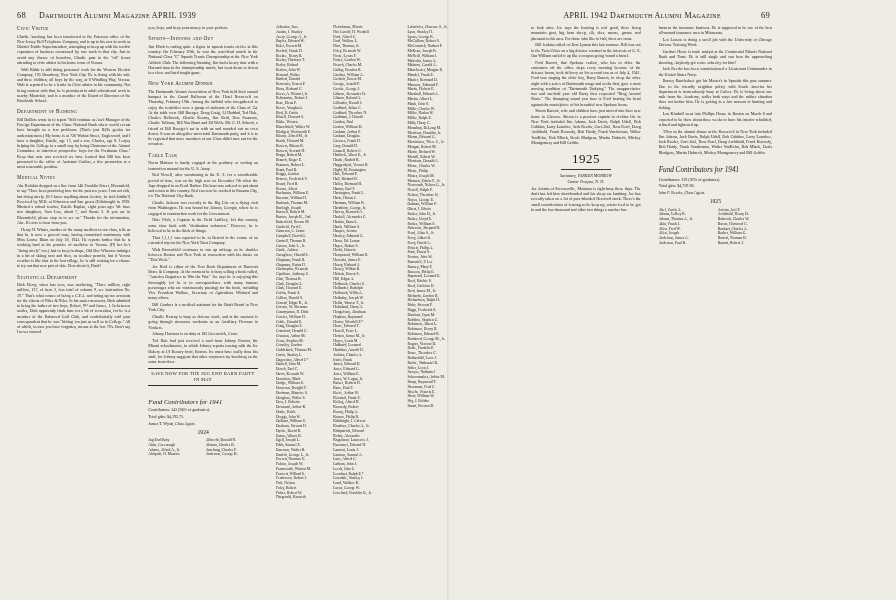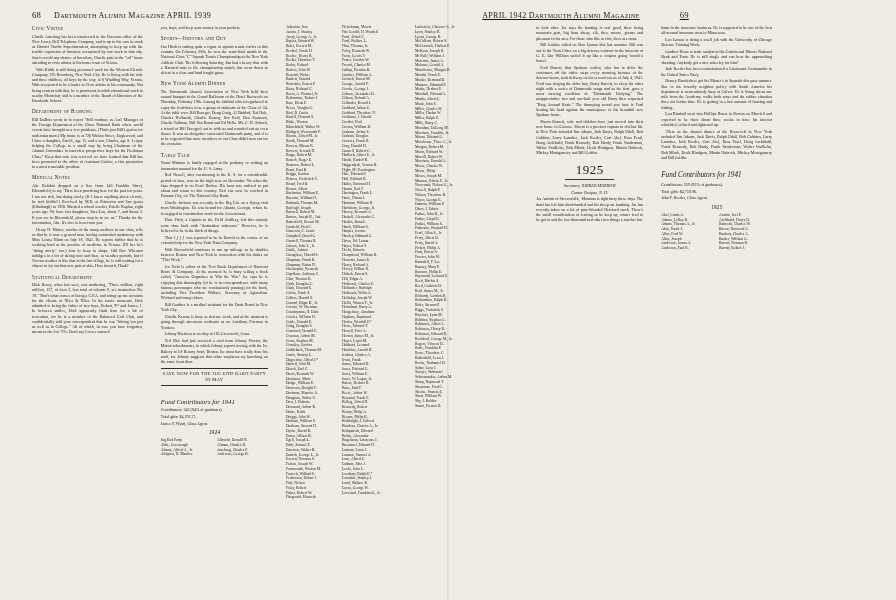--- a/index.html
+++ b/index.html
@@ -7,21 +7,21 @@
     width:896px;height:600px;
     background:#efece4;
     font-family:"Liberation Serif", serif;
     color:#1b1b1b;
     overflow:hidden;
   }
   .page{
     position:relative;
     width:788px;height:600px;
     box-sizing:border-box;
-    padding:10px 14px 8px 30px;
+    padding:10px 14px 8px 15px;
     display:flex;flex-direction:column;
   }
   .gutter{
     position:absolute;
     left:447px;top:0;width:2px;height:600px;
     background:linear-gradient(to right,rgba(0,0,0,0.10),rgba(0,0,0,0.02));
   }
   
   .runhead{
     display:flex;
@@ -29,21 +29,21 @@
     font-size:7.4px;
     letter-spacing:.2px;
     margin-bottom:5px;
   }
   .runhead .side{
     width:50%;
     display:flex;
     align-items:baseline;
   }
   .runhead .side.left{padding-left:2px;}
-  .runhead .side.right{justify-content:center;padding-right:4px;text-decoration:underline;}
+  .runhead .side.right{justify-content:flex-end;padding-right:4px;}
   .folio{
     font-size:8.6px;
     font-weight:normal;
   }
   .rh-text{
     font-variant:small-caps;
     font-size:8px;
     letter-spacing:.35px;
   }
   .runhead .side.left .rh-text{margin-left:13px;}

